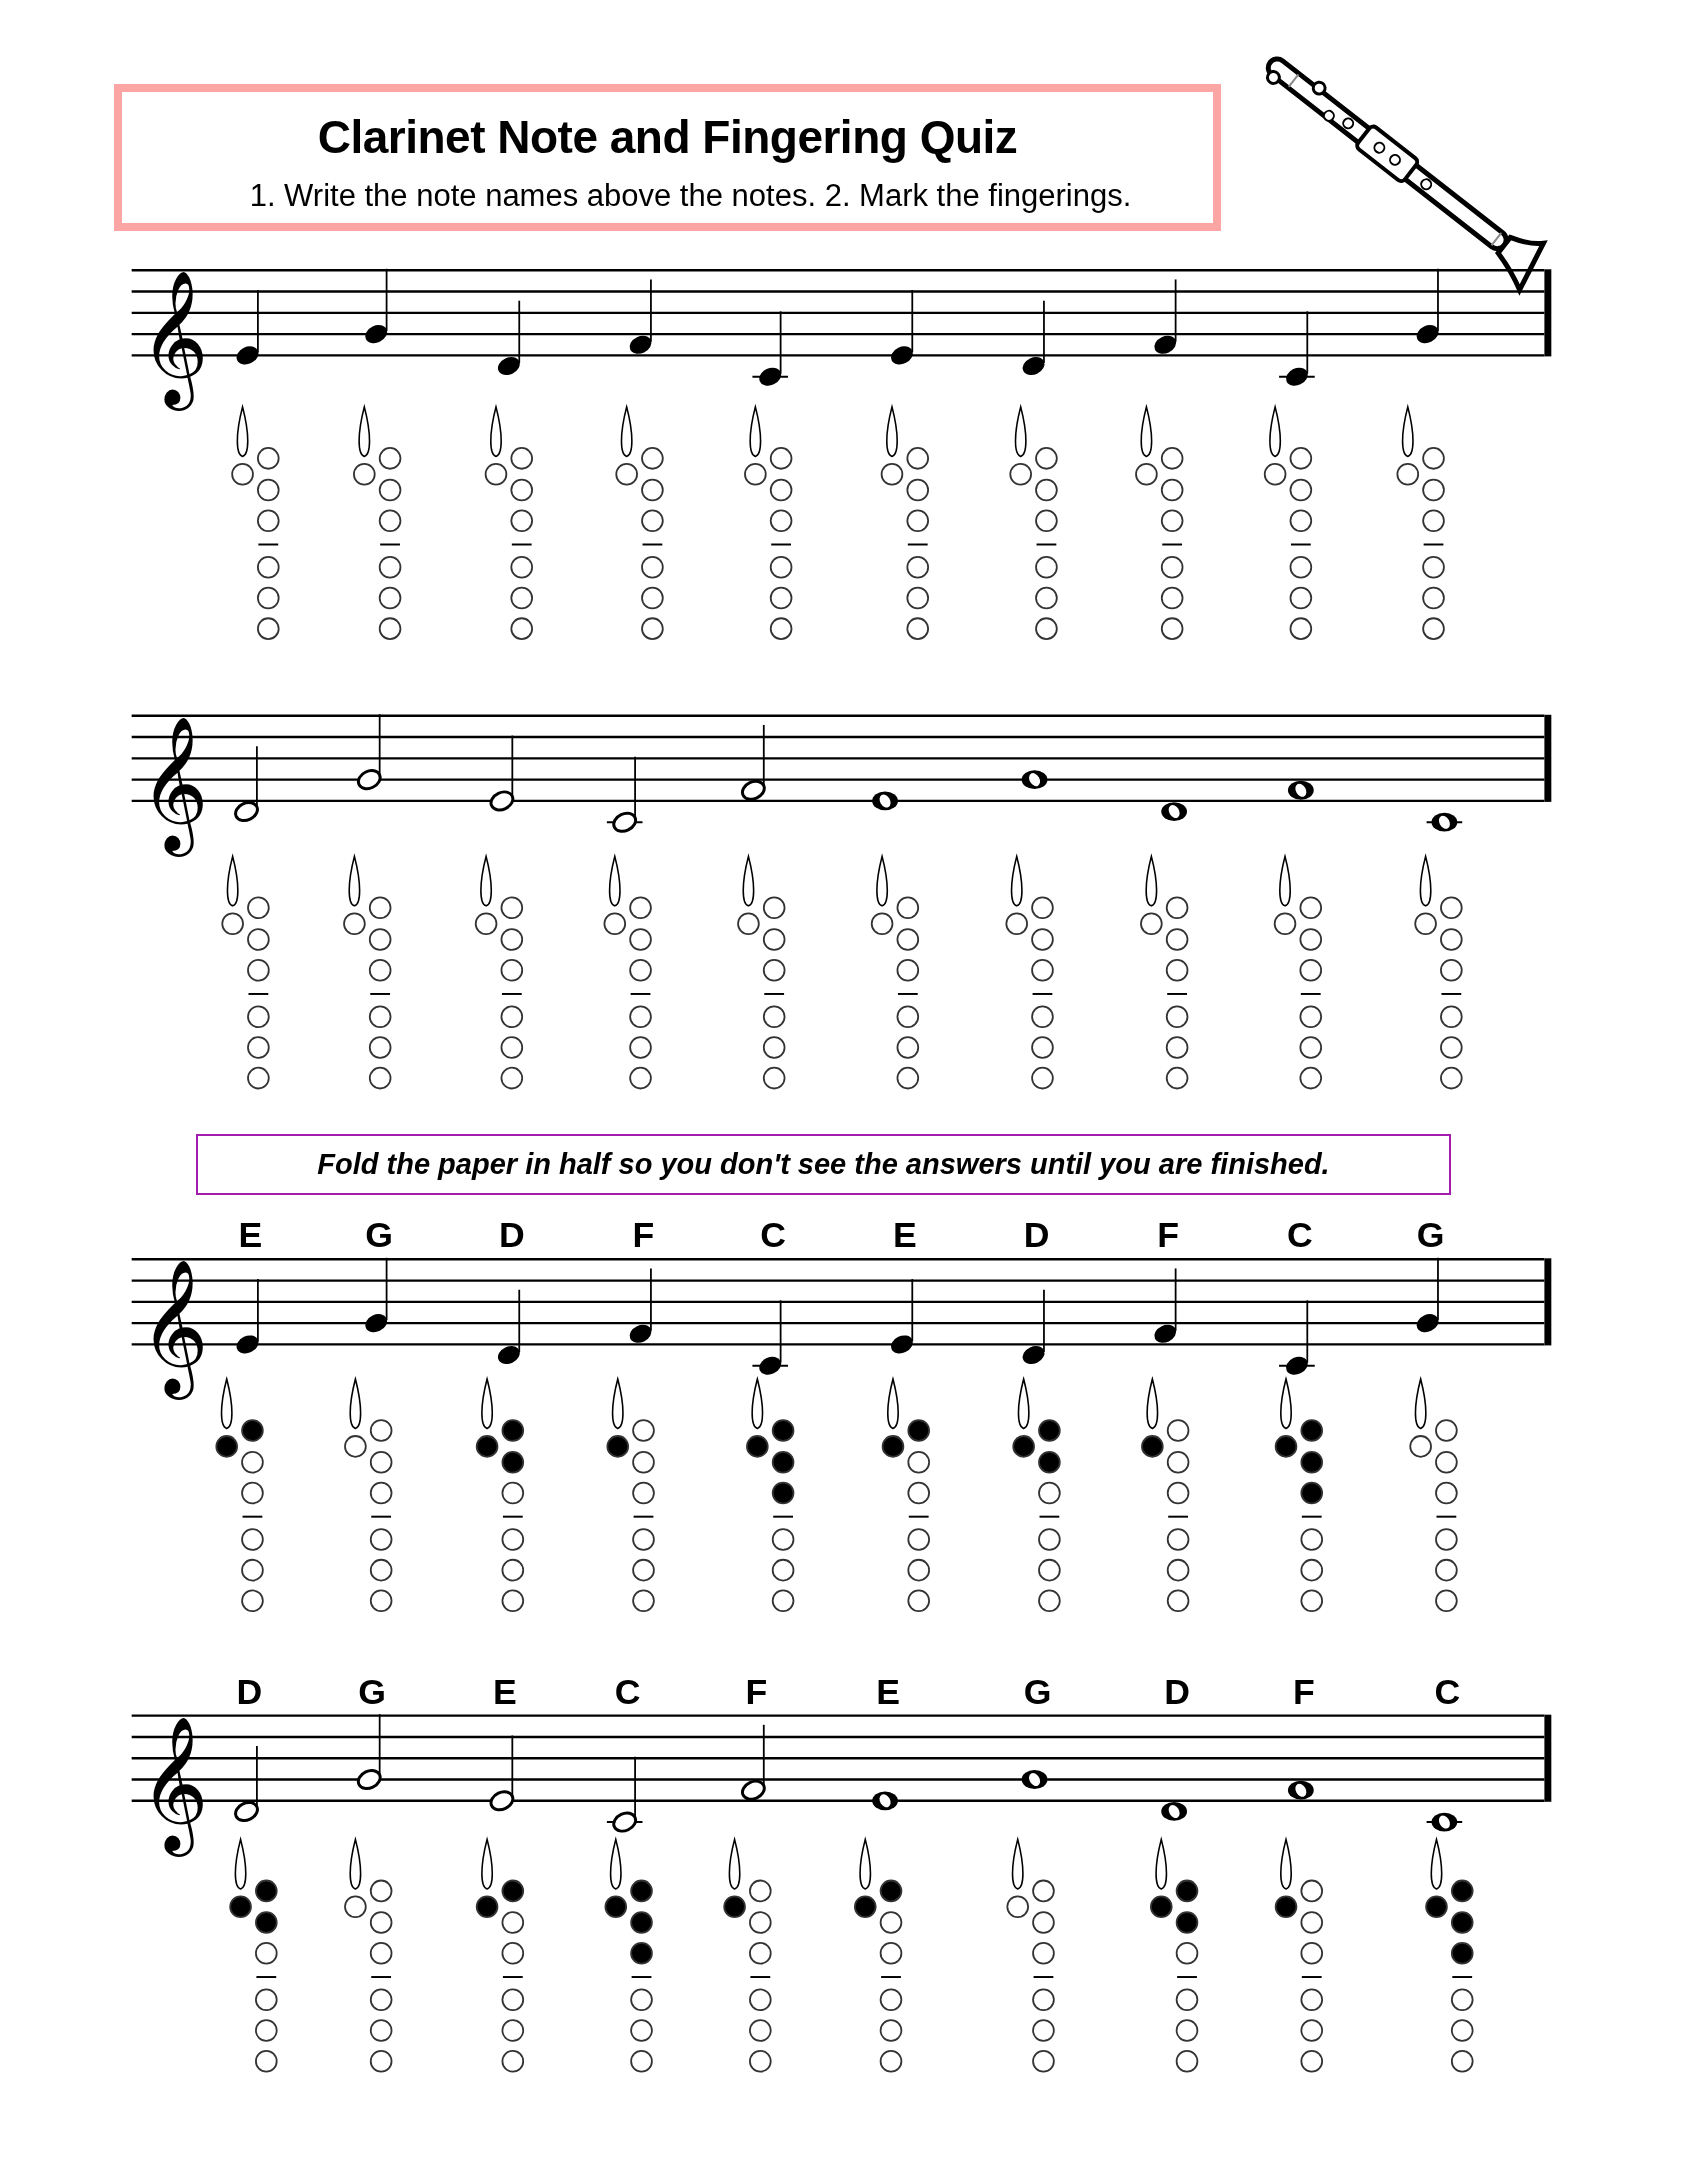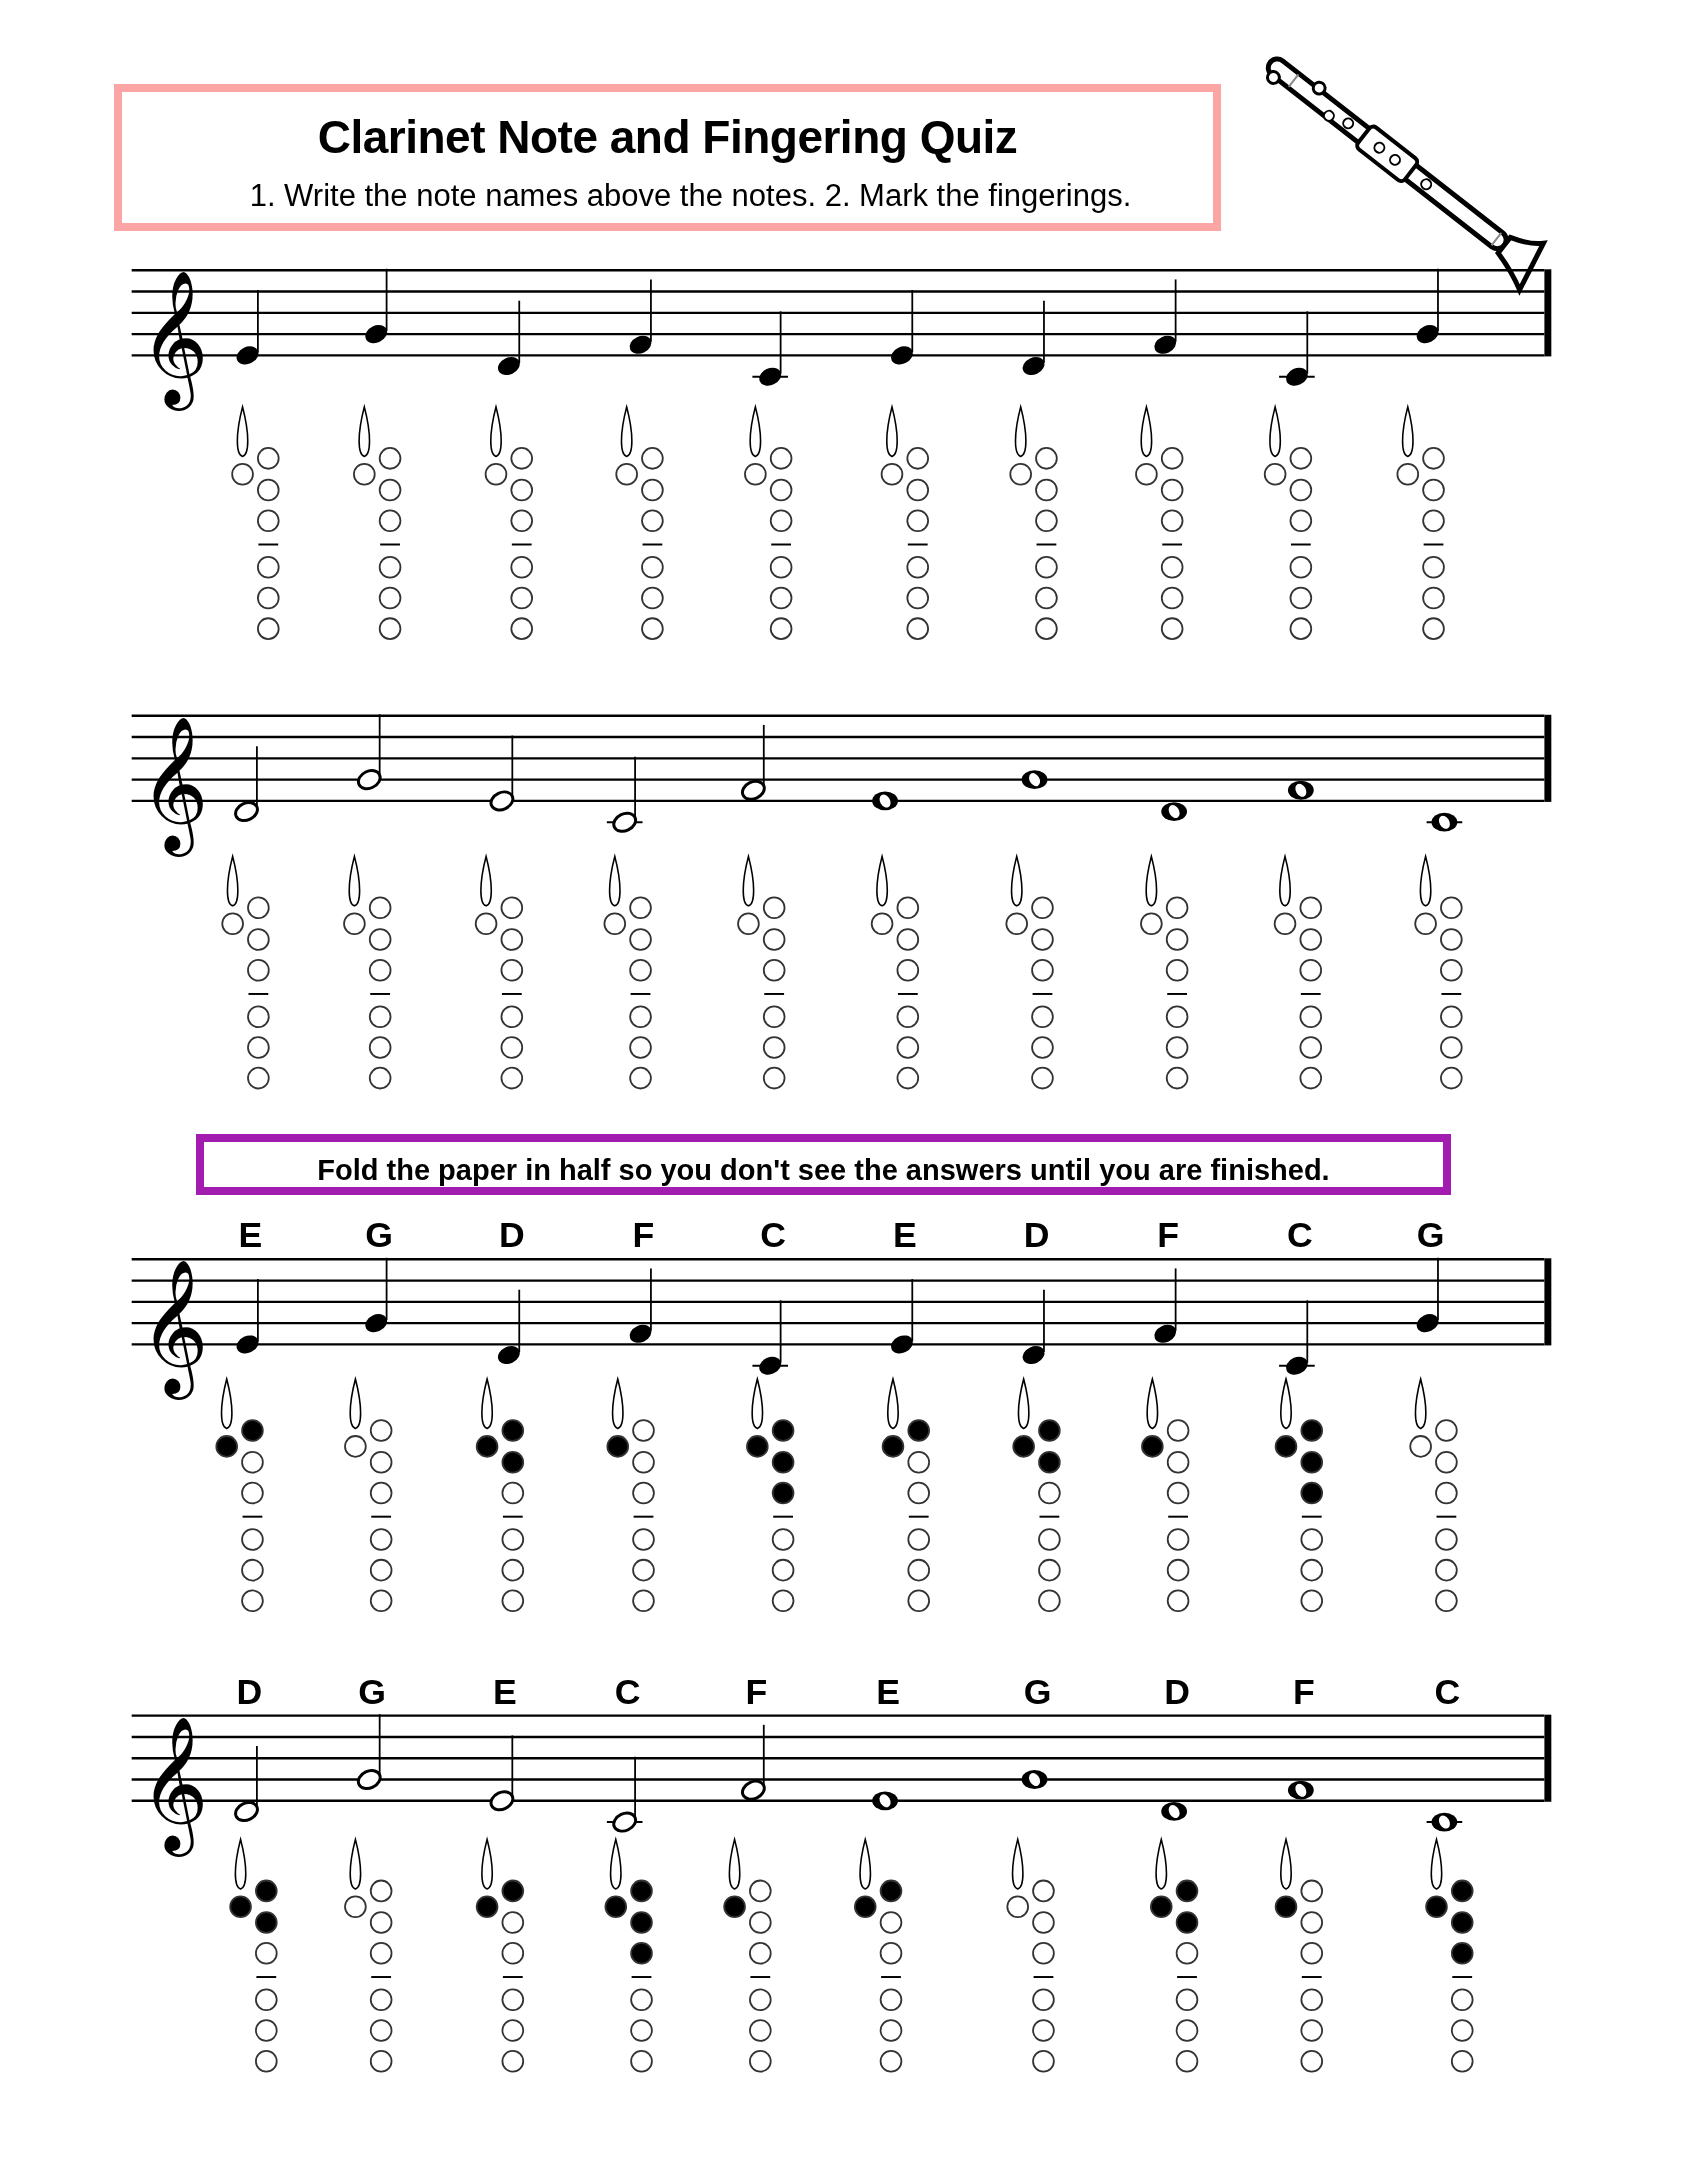--- a/index.html
+++ b/index.html
@@ -1,20 +1,20 @@
 <!DOCTYPE html>
 <html><head>
 <meta charset="utf-8">
 <style>
   html, body { margin:0; padding:0; background:#ffffff; }
   body { width:1683px; height:2178px; position:relative; overflow:hidden; font-family:"Liberation Sans", sans-serif; }
   .title-box { position:absolute; left:114px; top:84px; width:1107px; height:147px; border:8px solid #fca5a5; box-sizing:border-box; text-align:center; }
   .title { font-family:"Liberation Sans", sans-serif; font-weight:bold; font-size:46px; color:#000; margin-top:18px; letter-spacing:-0.5px; }
   .subtitle { font-family:"Liberation Sans", sans-serif; font-size:31px; color:#000; margin-top:14px;padding-left:46px; }
-  .fold-box { position:absolute; left:196px; top:1134px; width:1255px; height:61px; border:8px solid #a21caf; box-sizing:border-box; text-align:center; }
+  .fold-box { position:absolute; left:196px; top:1134px; width:1255px; height:61px; border:2px solid #a21caf; box-sizing:border-box; text-align:center;font-style:italic; }
   .fold-text { font-family:"Liberation Sans", sans-serif; font-weight:bold; font-size:29px; line-height:57px; color:#000; }
   svg.sheet { position:absolute; left:0; top:0; }
   .answer-letter { font-family:"Liberation Sans", sans-serif; font-weight:bold; font-size:36px; }
 </style>
 </head>
 <body>
 
 <div class="title-box">
   <div class="title">Clarinet Note and Fingering Quiz</div>
   <div class="subtitle">1. Write the note names above the notes.  2. Mark the fingerings.</div>

